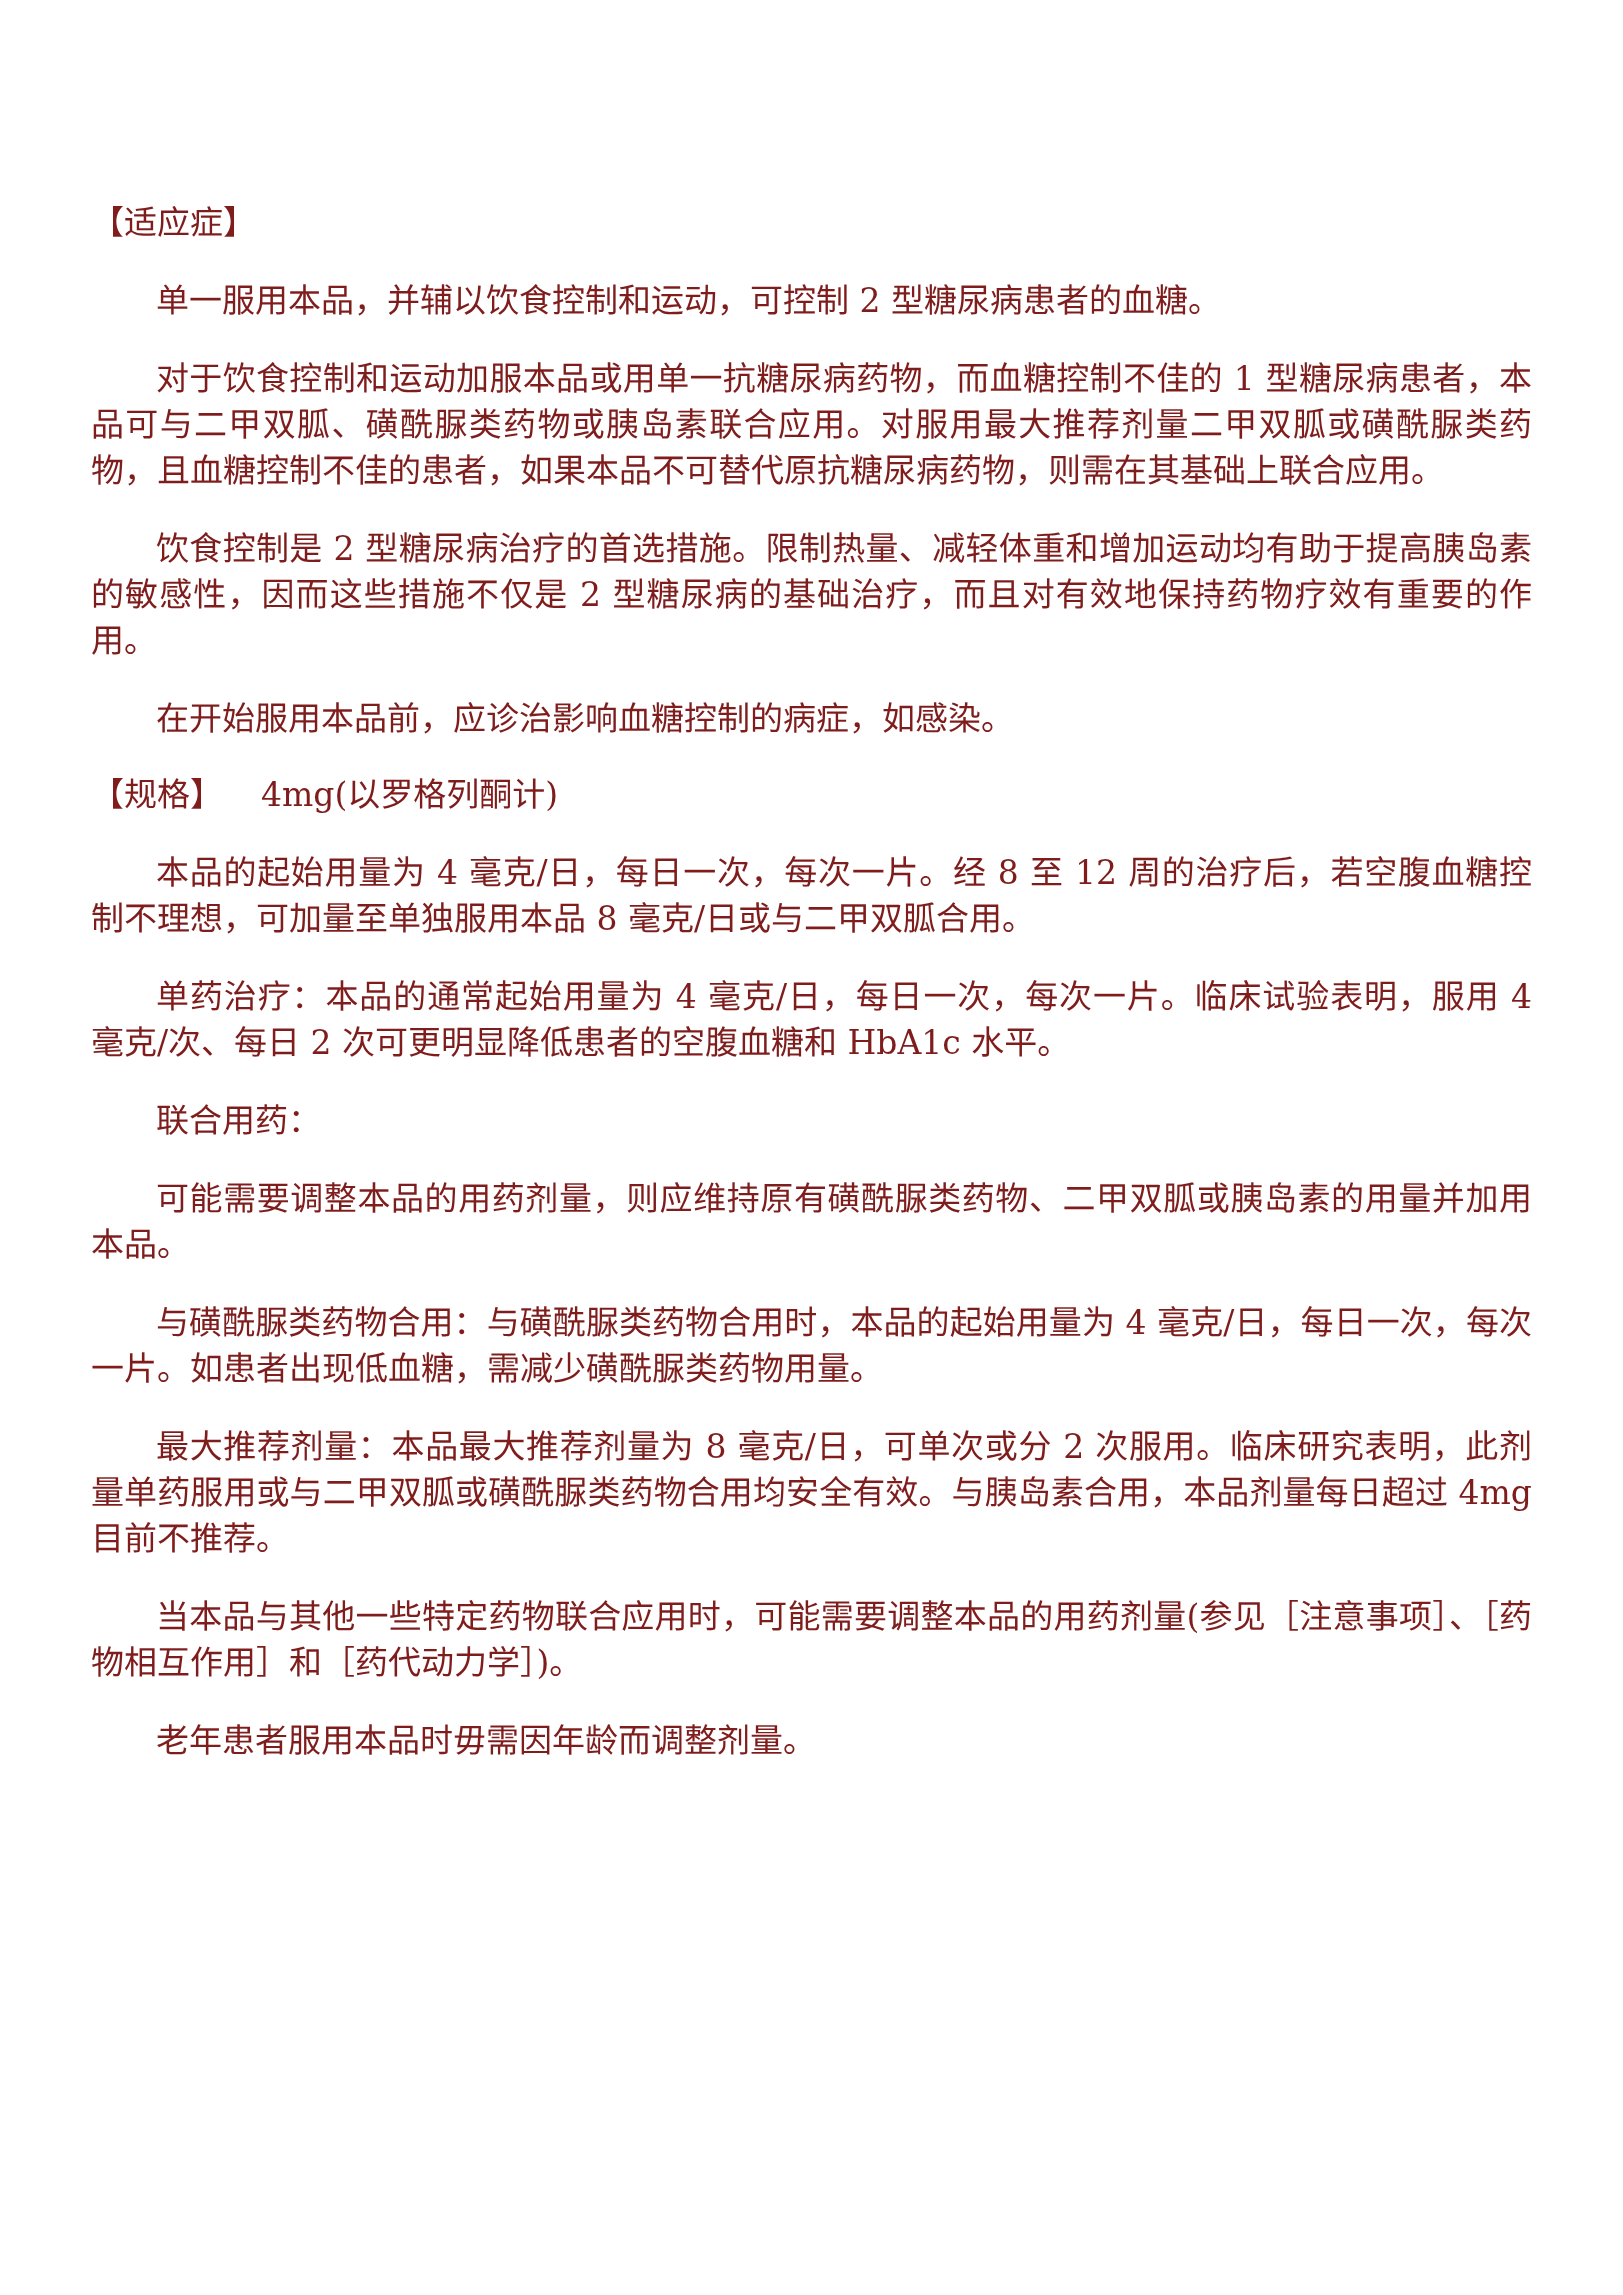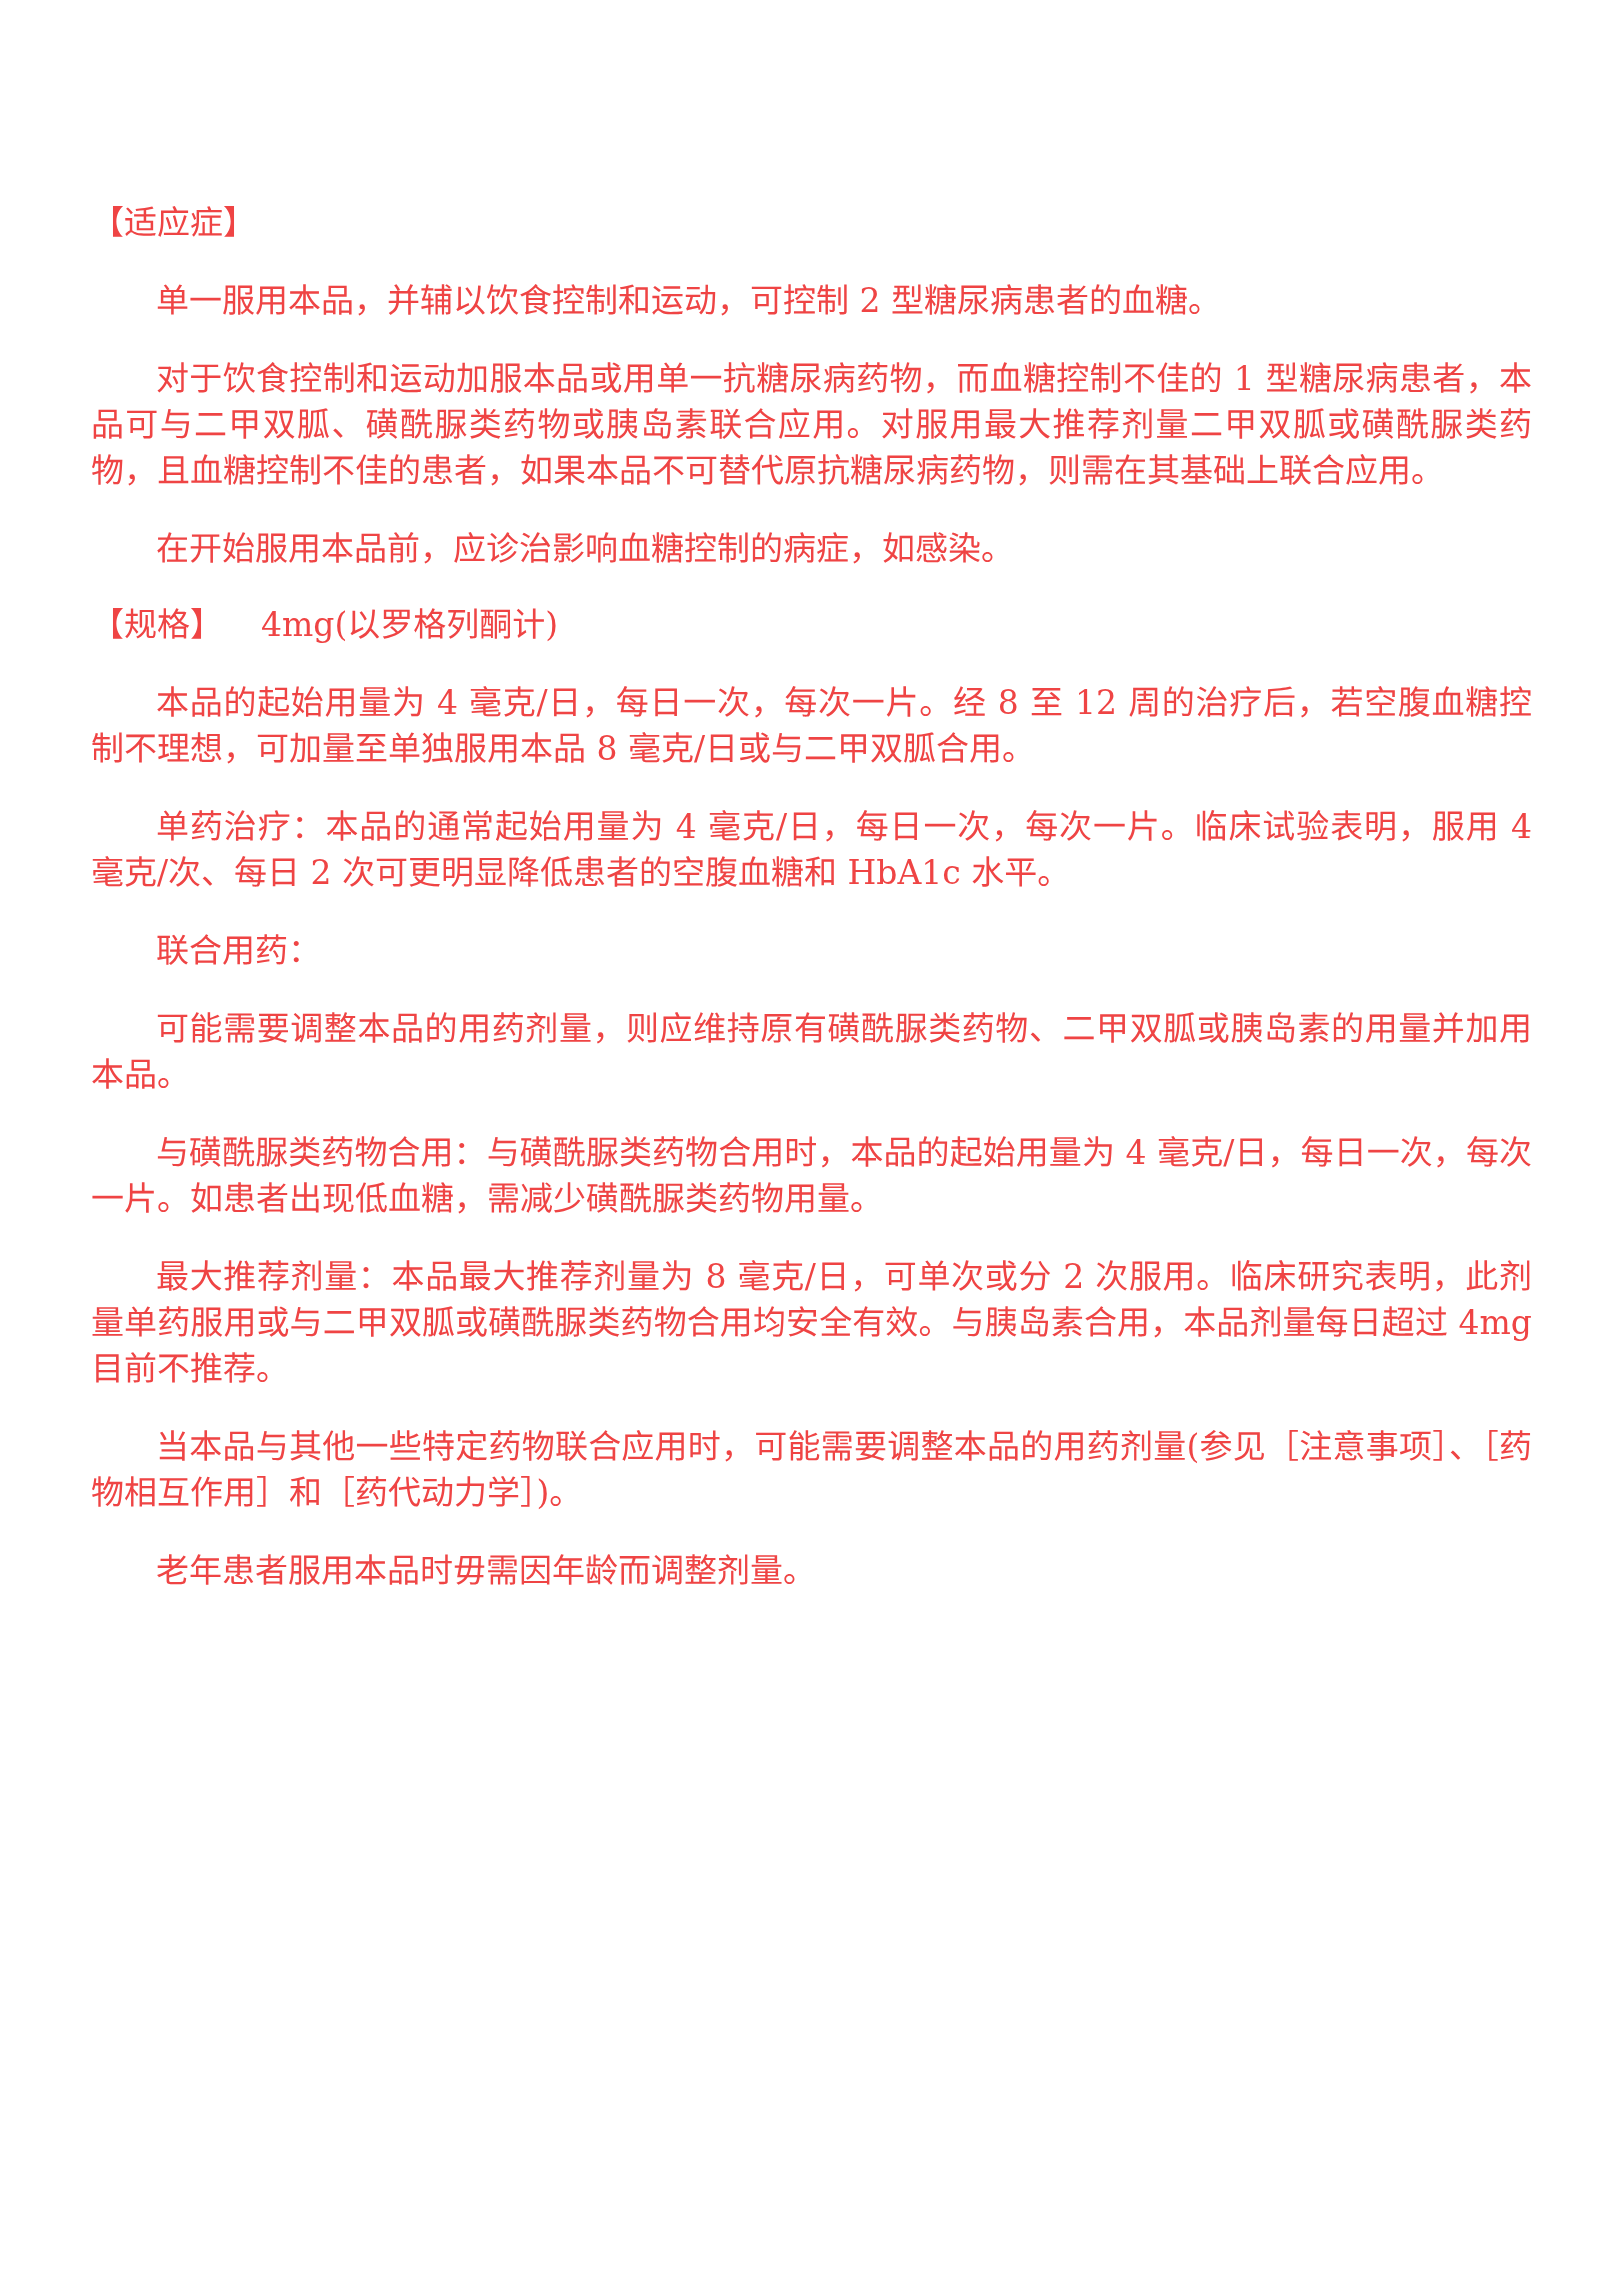--- a/index.html
+++ b/index.html
@@ -7,21 +7,21 @@
     padding: 0;
     background: #ffffff;
   }
   .page {
     position: relative;
     width: 1623px;
     height: 2295px;
     box-sizing: border-box;
     padding: 200px 91px 0 91px;
     background: #ffffff;
-    color: #ef4444;
+    color: #7f1d1d;
     font-family: "DejaVu Serif", "Liberation Serif", serif;
     font-size: 33px;
     line-height: 46px;
     text-align: justify;
     overflow: hidden;
   }
   .page > * {
     margin: 30px 0 0 0;
     padding: 0;
   }
@@ -46,20 +46,21 @@
 </style>
 </head>
 <body>
 
 <div class="page">
 
   <div class="section-heading">【适应症】</div>
 
   <p class="body-para">单一服用本品，并辅以饮食控制和运动，可控制 2 型糖尿病患者的血糖。</p>
   <p class="body-para">对于饮食控制和运动加服本品或用单一抗糖尿病药物，而血糖控制不佳的 1 型糖尿病患者，本品可与二甲双胍、磺酰脲类药物或胰岛素联合应用。对服用最大推荐剂量二甲双胍或磺酰脲类药物，且血糖控制不佳的患者，如果本品不可替代原抗糖尿病药物，则需在其基础上联合应用。</p>
+  <p class="body-para">饮食控制是 2 型糖尿病治疗的首选措施。限制热量、减轻体重和增加运动均有助于提高胰岛素的敏感性，因而这些措施不仅是 2 型糖尿病的基础治疗，而且对有效地保持药物疗效有重要的作用。</p>
   <p class="body-para">在开始服用本品前，应诊治影响血糖控制的病症，如感染。</p>
 
   <p class="spec-line">
     <span class="section-heading">【规格】</span><span class="spec-value">4mg(以罗格列酮计)</span>
   </p>
 
 
   <p class="body-para">本品的起始用量为 4 毫克/日，每日一次，每次一片。经 8 至 12 周的治疗后，若空腹血糖控制不理想，可加量至单独服用本品 8 毫克/日或与二甲双胍合用。</p>
   <p class="body-para">单药治疗：本品的通常起始用量为 4 毫克/日，每日一次，每次一片。临床试验表明，服用 4 毫克/次、每日 2 次可更明显降低患者的空腹血糖和 HbA1c 水平。</p>
   <p class="body-para">联合用药：</p>

